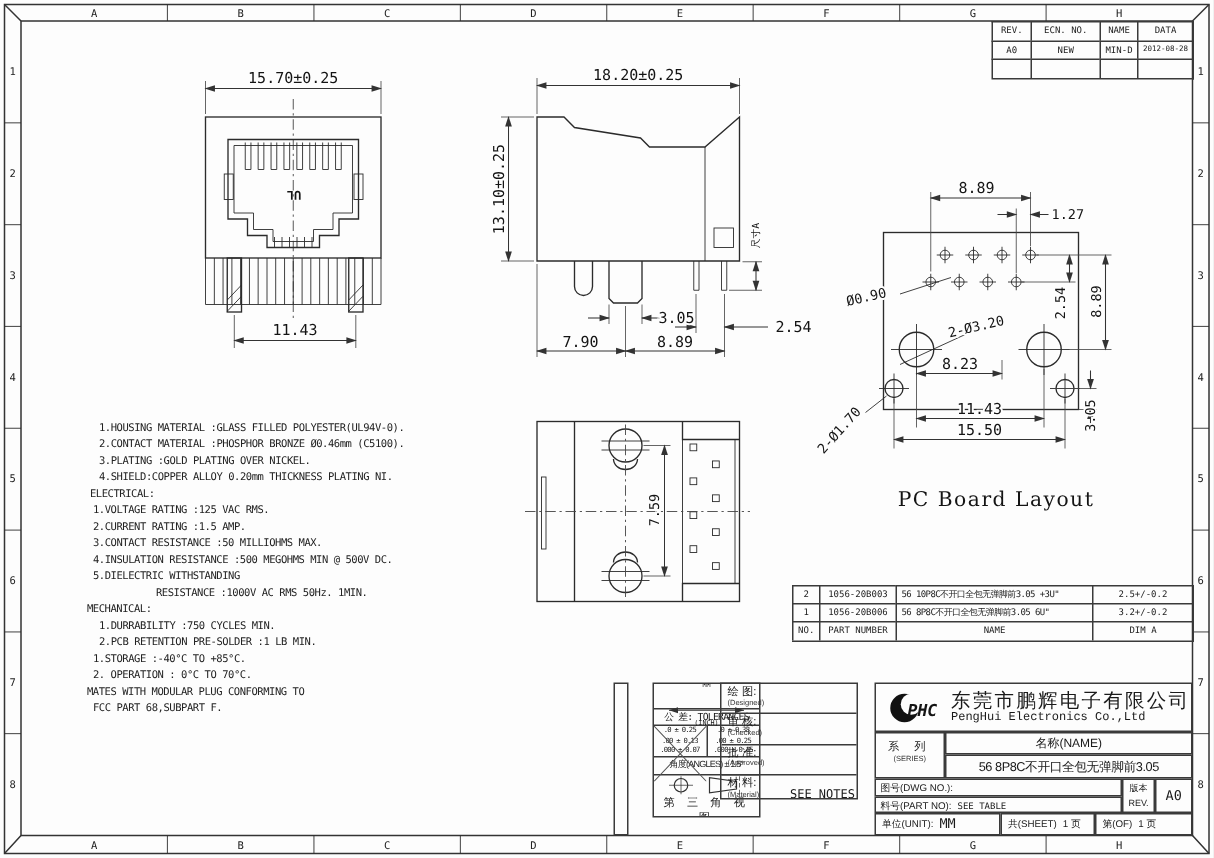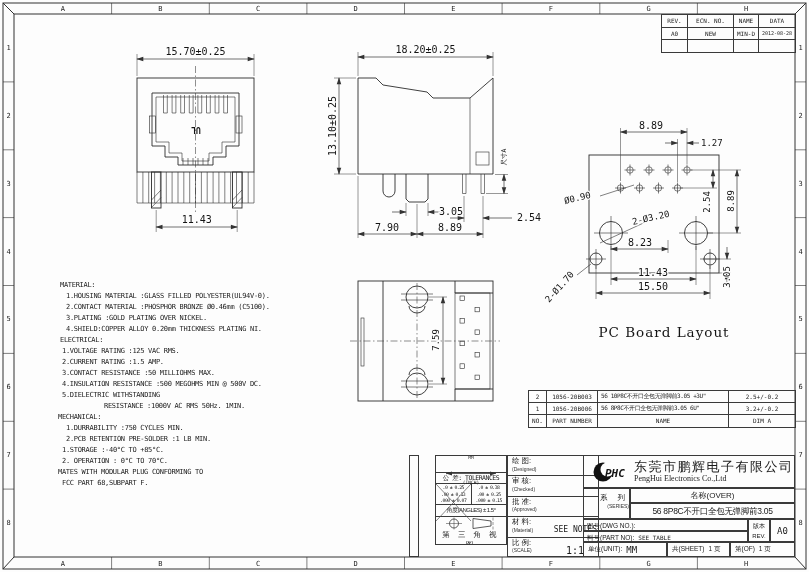--- a/index.html
+++ b/index.html
@@ -61,22 +61,22 @@
   .tol .sym{height:13px;display:flex;align-items:center;justify-content:center}
   .tol .proj{height:14px;font-size:7.5px;letter-spacing:3px;text-align:center;font-family:"Liberation Sans",sans-serif}
   .signrow{position:absolute;left:0;width:92px;height:20.4px;box-sizing:border-box;
            border-bottom:0.7px solid #3a3a3a;padding:1px 0 0 4px}
   .signrow .cn{font-size:7.5px;line-height:8.5px}
   .signrow .en{font-size:5px;line-height:6px;color:#333}
   .signrow .val{position:absolute;right:3px;bottom:3px;font-size:8px;font-family:"DejaVu Sans Mono",monospace}
   .signrow .big{font-size:10px;right:16px;bottom:2px}
   .companycell{display:flex;align-items:center;padding-left:8px}
   .comp-cn{font-size:13px;letter-spacing:1.5px;line-height:15px;white-space:nowrap}
-  .comp-en{font-size:8px;font-family:Liberation Serif, serif;line-height:10px;white-space:nowrap}
-  .seriescell{text-align:right;padding-top:4px}
+  .comp-en{font-size:8px;font-family:Liberation Mono, monospace;line-height:10px;white-space:nowrap}
+  .seriescell{text-align:center;padding-top:4px}
   .seriescell .cn{font-size:7.5px;letter-spacing:4px}
   .seriescell .en{font-size:5px;color:#333}
   .namehdr{font-size:8px;text-align:center;line-height:14px}
   .nameval{font-size:8.5px;text-align:center;line-height:15px;letter-spacing:-0.3px;white-space:nowrap}
   .rowlbl{font-size:6.5px;line-height:11px;padding-left:3px;white-space:nowrap}
   .rowlbl .v{font-family:"DejaVu Sans Mono",monospace;margin-left:4px;font-size:6px}
   .revlbl{text-align:center;font-size:6px;line-height:10px;padding-top:1px}
   .revval{display:flex;align-items:center;justify-content:center;font-size:9px;font-family:"DejaVu Sans Mono",monospace}
   .botrow{font-size:6.5px;display:flex;align-items:center;padding-left:4px;white-space:nowrap}
   .botrow .v{font-family:"DejaVu Sans Mono",monospace;margin-left:4px;font-size:9px}
@@ -318,21 +318,20 @@
   <div>NEW</div>
   <div>MIN-D</div>
   <div class="dt8">2012-08-28</div>
   <div></div>
   <div></div>
   <div></div>
   <div></div>
 </div>
 
 <div class="abs notes">
-  <div class="s">MATERIAL:</div>
   <div class="a">1.HOUSING MATERIAL :GLASS FILLED POLYESTER(UL94V-0).</div>
   <div class="a">2.CONTACT MATERIAL :PHOSPHOR BRONZE Ø0.46mm (C5100).</div>
   <div class="a">3.PLATING :GOLD PLATING OVER NICKEL.</div>
   <div class="a">4.SHIELD:COPPER ALLOY 0.20mm THICKNESS PLATING NI.</div>
   <div class="s">ELECTRICAL:</div>
   <div class="b">1.VOLTAGE RATING :125 VAC RMS.</div>
   <div class="b">2.CURRENT RATING :1.5 AMP.</div>
   <div class="b">3.CONTACT RESISTANCE :50 MILLIOHMS MAX.</div>
   <div class="b">4.INSULATION RESISTANCE :500 MEGOHMS MIN @ 500V DC.</div>
   <div class="b">5.DIELECTRIC WITHSTANDING</div>
@@ -395,21 +394,21 @@
       <svg width="52" height="13">
         <circle cx="9" cy="6.5" r="4.5" fill="none" stroke="#333" stroke-width="0.8"></circle>
         <path d="M1,6.5 H17 M9,0.5 V12.5" stroke="#333" stroke-width="0.5"></path>
         <path d="M28,1.5 L28,11.5 L46,9 L46,4 Z" fill="none" stroke="#333" stroke-width="0.8"></path>
         <line x1="48" y1="0.5" x2="48" y2="12.5" stroke="#333" stroke-width="0.5" stroke-dasharray="3 1.5"></line>
       </svg>
     </div>
     <div class="proj">第 三 角 视 图</div>
   </div>
 
-  <div class="c" style="left:98px;top:0;width:92px;height:102px">
+  <div class="c" style="left:71px;top:0;width:92px;height:78px">
     <div class="signrow" style="top:0">
       <div class="cn">绘  图:</div>
       <div class="en">(Designed)</div>
       <div class="val"></div>
     </div>
     <div class="signrow" style="top:40.8px">
       <div class="cn">批  准:</div>
       <div class="en">(Approved)</div>
       <div class="val"></div>
     </div>
@@ -440,21 +439,21 @@
       <div class="comp-cn">东莞市鹏辉电子有限公司</div>
       <div class="comp-en">PengHui Electronics Co.,Ltd</div>
     </div>
   </div>
 
   <div class="c seriescell" style="left:174px;top:33px;width:47px;height:31px">
     <div class="cn">系  列</div>
     <div class="en">(SERIES)</div>
   </div>
 
-  <div class="c namehdr" style="left:221px;top:33px;width:165px;height:15px">名称(OVER)</div>
+  <div class="c namehdr" style="left:221px;top:33px;width:165px;height:15px">名称(NAME)</div>
   <div class="c nameval" style="left:221px;top:48px;width:165px;height:16px">56 8P8C不开口全包无弹脚前3.05</div>
 
   <div class="c rowlbl" style="left:174px;top:64px;width:165px;height:12px">
     <span>图号(DWG NO.):</span><span class="v"></span>
   </div>
   <div class="c rowlbl" style="left:174px;top:76px;width:165px;height:11px">
     <span>料号(PART NO):</span><span class="v">SEE TABLE</span>
   </div>
   <div class="c revlbl" style="left:339px;top:64px;width:22px;height:23px">
     <div>版本</div>

